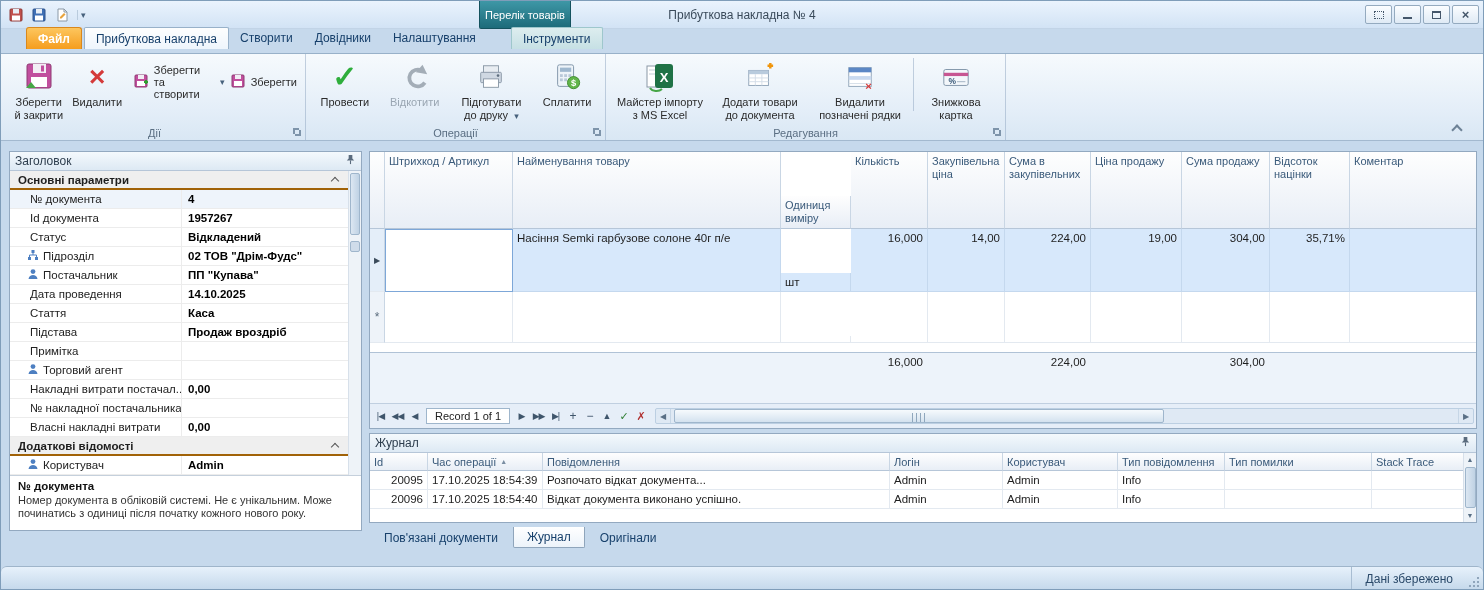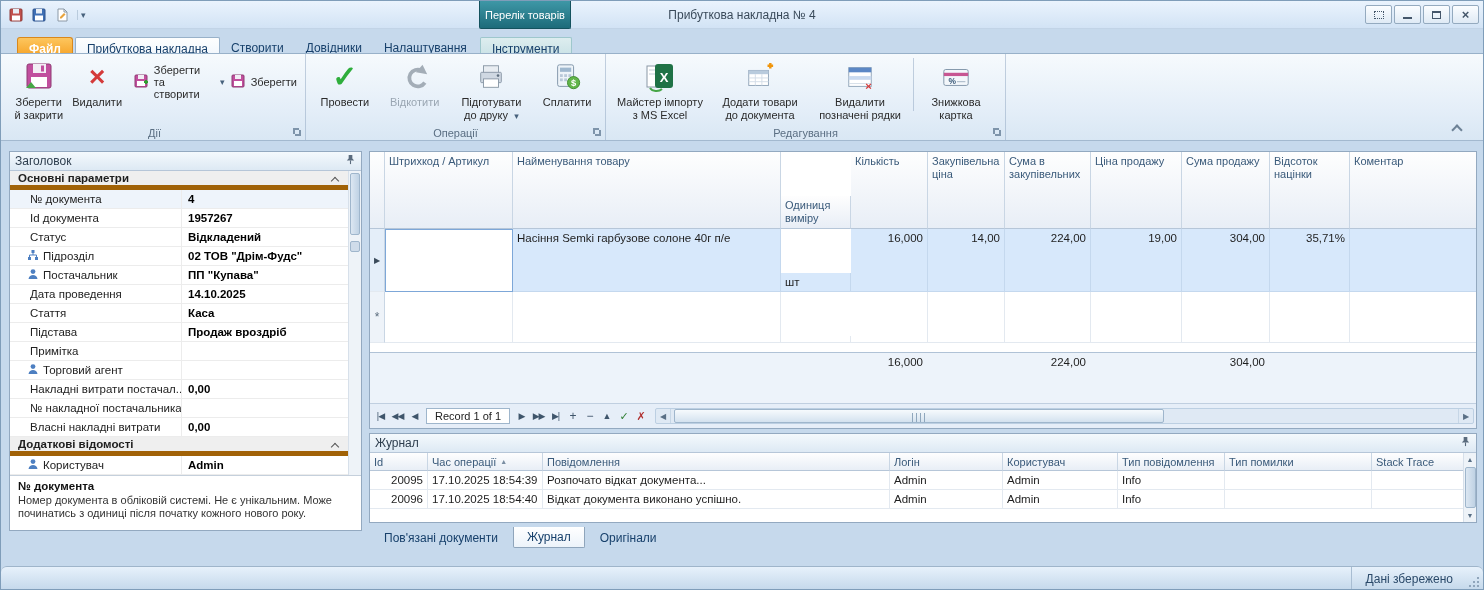--- a/index.html
+++ b/index.html
@@ -24,29 +24,29 @@
   .win-controls { position:absolute; right:4px; top:4px; display:flex; gap:2px; }
   .wc { width:27px; height:19px; background:linear-gradient(#fbfdff,#dfeaf5);
         border:1px solid #94aabf; border-radius:2px; display:flex; align-items:center; justify-content:center;
         color:#44566a; font-size:12px; }
   .ic-min { width:9px; height:3px; border-bottom:2px solid #44566a; margin-top:5px; }
   .ic-max { width:9px; height:8px; border:1px solid #44566a; border-top:2px solid #44566a; }
   .ic-fs  { width:10px; height:8px; border:1px dotted #44566a; }
   .ic-close { font-weight:bold; font-size:13px; }
 
   
-  .tabsrow { position:absolute; left:0; top:34px; width:100%; height:24px;
-             display:flex; align-items:flex-end; padding-left:16px;text-align:center; }
+  .tabsrow { position:absolute; left:0; top:24px; width:100%; height:24px;
+             display:flex; align-items:flex-end; padding-left:25px;text-align:center; }
   .tab { height:22px; display:flex; align-items:center; padding:0 11px; font-size:12px;
          color:#17406b; white-space:nowrap; }
   .tab.file { background:linear-gradient(#fdc65e,#f59d1e); color:#fff; font-weight:bold;
               border:1px solid #d9881c; border-bottom:none; border-radius:3px 3px 0 0; margin-right:2px; }
   .tab.active { background:linear-gradient(#fdfefe,#eef5fc); border:1px solid #98b1c9; border-bottom:none;
                 border-radius:2px 2px 0 0; }
-  .tab.contextual { margin-left:2px; background:linear-gradient(#ddedef,#c6e0e4);
+  .tab.contextual { margin-left:24px; background:linear-gradient(#ddedef,#c6e0e4);
                     border:1px solid #9ec7cc; border-bottom:none; border-radius:2px 2px 0 0; }
 
   
   .ribbon { position:absolute; left:0; top:52px; width:100%; height:88px;
             background:linear-gradient(#f6fafd,#e4eef8 65%,#d9e7f4);
             border-top:1px solid #98b1c9; border-bottom:1px solid #a3b9cf; }
   .ribbon-inner { display:flex; height:100%; padding-left:3px; }
   .rgroup { position:relative; height:100%; border-right:1px solid rgba(150,172,196,.55);
             padding:2px 4px 15px 4px; display:flex; align-items:flex-start; }
   .rgroup-label { position:absolute; left:0; right:0; bottom:1px; text-align:center;
@@ -80,21 +80,21 @@
   .props-body { flex:0 0 304px; display:flex; overflow:hidden; }
   .props-rows { flex:1; }
   .prow { height:19px; display:flex; align-items:stretch; border-bottom:1px solid #ececec;
           font-size:11.5px; background:#fff; }
   .prow.selected { background:#eef4fb; }
   .plabel { width:172px; display:flex; align-items:center; gap:4px; padding-left:20px;
             border-right:1px solid #ececec; color:#222; overflow:hidden; white-space:nowrap; }
   .plabel.iconed { padding-left:17px; }
   .pvalue { flex:1; display:flex; align-items:center; padding-left:6px; font-weight:bold;
             color:#000; overflow:hidden; white-space:nowrap; }
-  .prow.category { background:#efefef; border-bottom:5px solid #a16207; font-weight:bold; position:relative; }
+  .prow.category { background:#efefef; border-bottom:2px solid #a16207; font-weight:bold; position:relative; }
   .prow.category .catlabel { display:flex; align-items:center; padding-left:8px; width:100%; }
   .cat-chevron { position:absolute; right:10px; top:7px; width:6px; height:6px;
                  border-left:1px solid #555; border-top:1px solid #555; transform:rotate(45deg); }
   .props-scroll { flex:0 0 13px; background:#eef3f8; border-left:1px solid #d7e0ea; position:relative; }
   .props-thumb { position:absolute; left:1px; right:1px; top:2px; height:62px;
                  background:linear-gradient(90deg,#dce7f2,#bfd2e4); border:1px solid #9fb6cc; border-radius:2px; }
   .props-thumb2 { position:absolute; left:1px; right:1px; top:70px; height:11px;
                  background:#cfdcea; border:1px solid #9fb6cc; border-radius:2px; }
   .props-desc { flex:1; border-top:1px solid #c5d0dc; padding:4px 8px; background:#fff; overflow:hidden; }
   .desc-title { font-size:11.5px; font-weight:bold; color:#111; margin-bottom:2px; }

